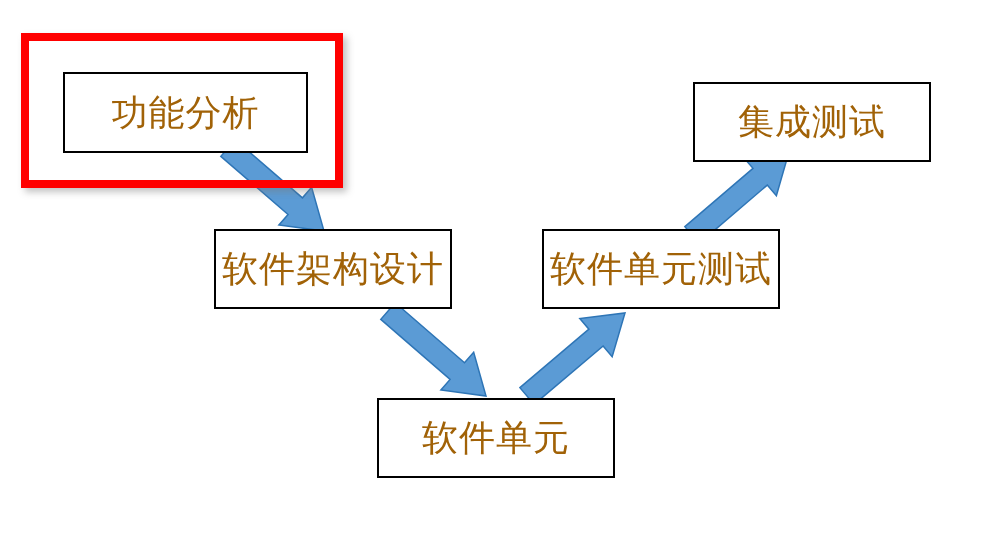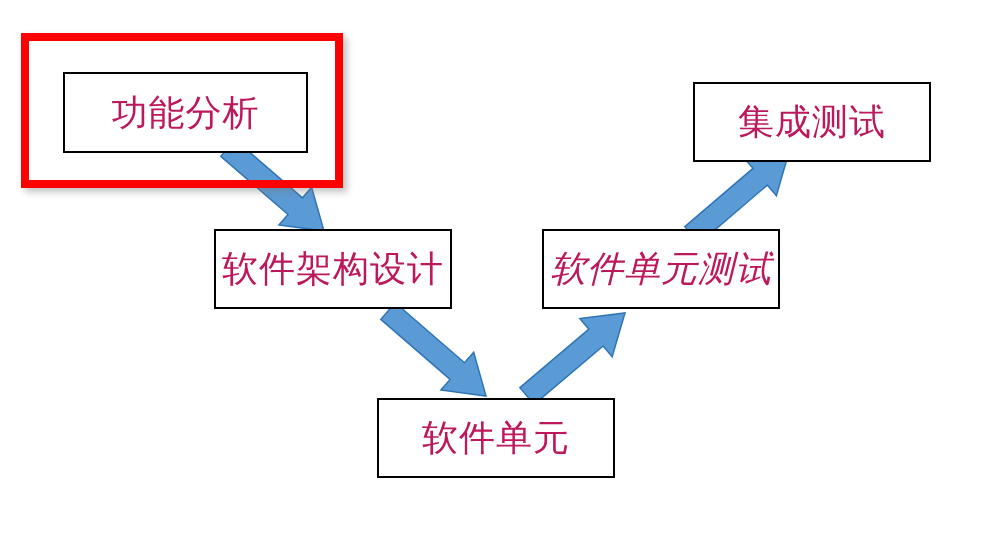--- a/index.html
+++ b/index.html
@@ -31,21 +31,21 @@
     background: #ffffff;
     border: 2px solid #000000;
     display: flex;
     align-items: center;
     justify-content: center;
     z-index: 3;
   }
   .node-label {
     font-size: 36px;
     line-height: 1;
-    color: #be185d;
+    color: #a16207;
     letter-spacing: 1px;
     white-space: nowrap;
     font-family: "Liberation Serif", "DejaVu Serif", serif;
   }
   .highlight-box {
     position: absolute;
     box-sizing: border-box;
     background: transparent;
     z-index: 2;
     box-shadow: 4px 4px 7px rgba(120,120,120,0.45);
@@ -70,21 +70,21 @@
   </div>
 
   <div class="node" id="node-1" style="left: 214px; top: 229px; width: 238px; height: 80px; background: rgb(255, 255, 255); border-color: rgb(0, 0, 0);">
     <span class="node-label">软件架构设计</span>
   </div>
 
   <div class="node" id="node-2" style="left: 377px; top: 398px; width: 238px; height: 80px; background: rgb(255, 255, 255); border-color: rgb(0, 0, 0);">
     <span class="node-label">软件单元</span>
   </div>
 
-  <div class="node" id="node-3" style="left: 542px; top: 229px; width: 238px; height: 80px; background: rgb(255, 255, 255); border-color: rgb(0, 0, 0); font-style: italic;">
+  <div class="node" id="node-3" style="left: 542px; top: 229px; width: 238px; height: 80px; background: rgb(255, 255, 255); border-color: rgb(0, 0, 0);">
     <span class="node-label">软件单元测试</span>
   </div>
 
   <div class="node" id="node-4" style="left: 693px; top: 82px; width: 238px; height: 80px; background: rgb(255, 255, 255); border-color: rgb(0, 0, 0);">
     <span class="node-label">集成测试</span>
   </div>
 
 </div>
 
 </body></html>

